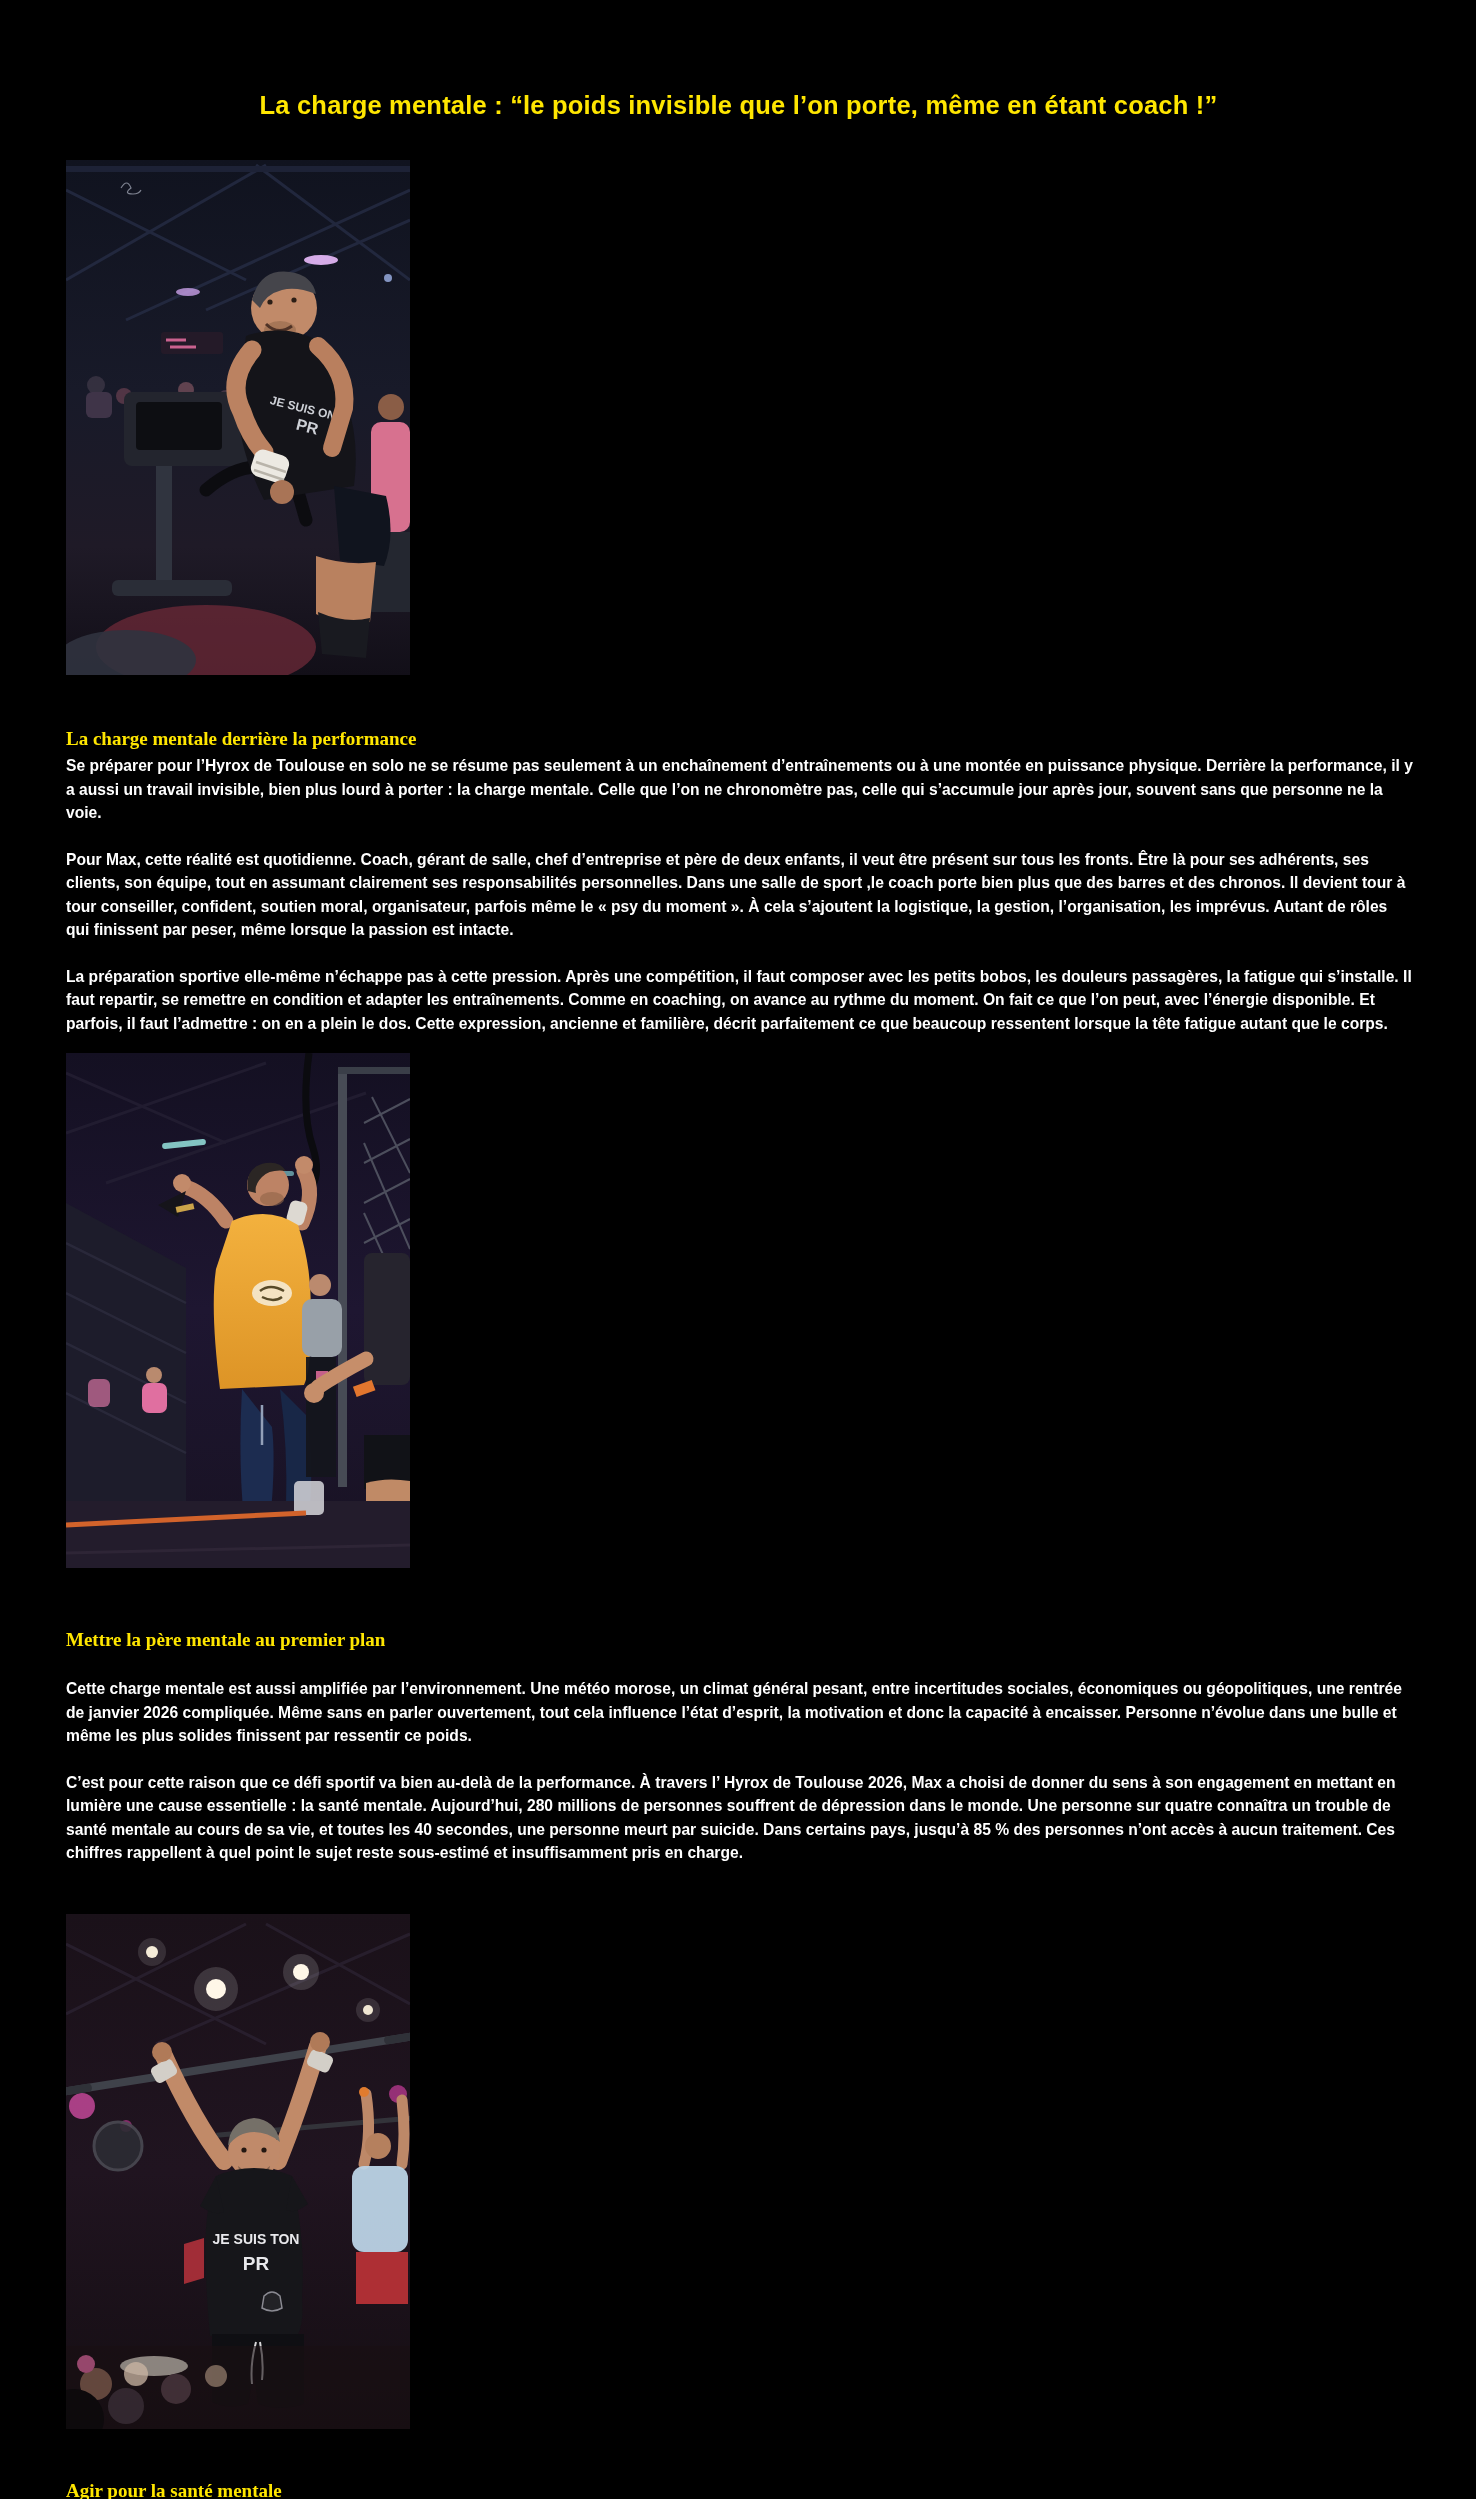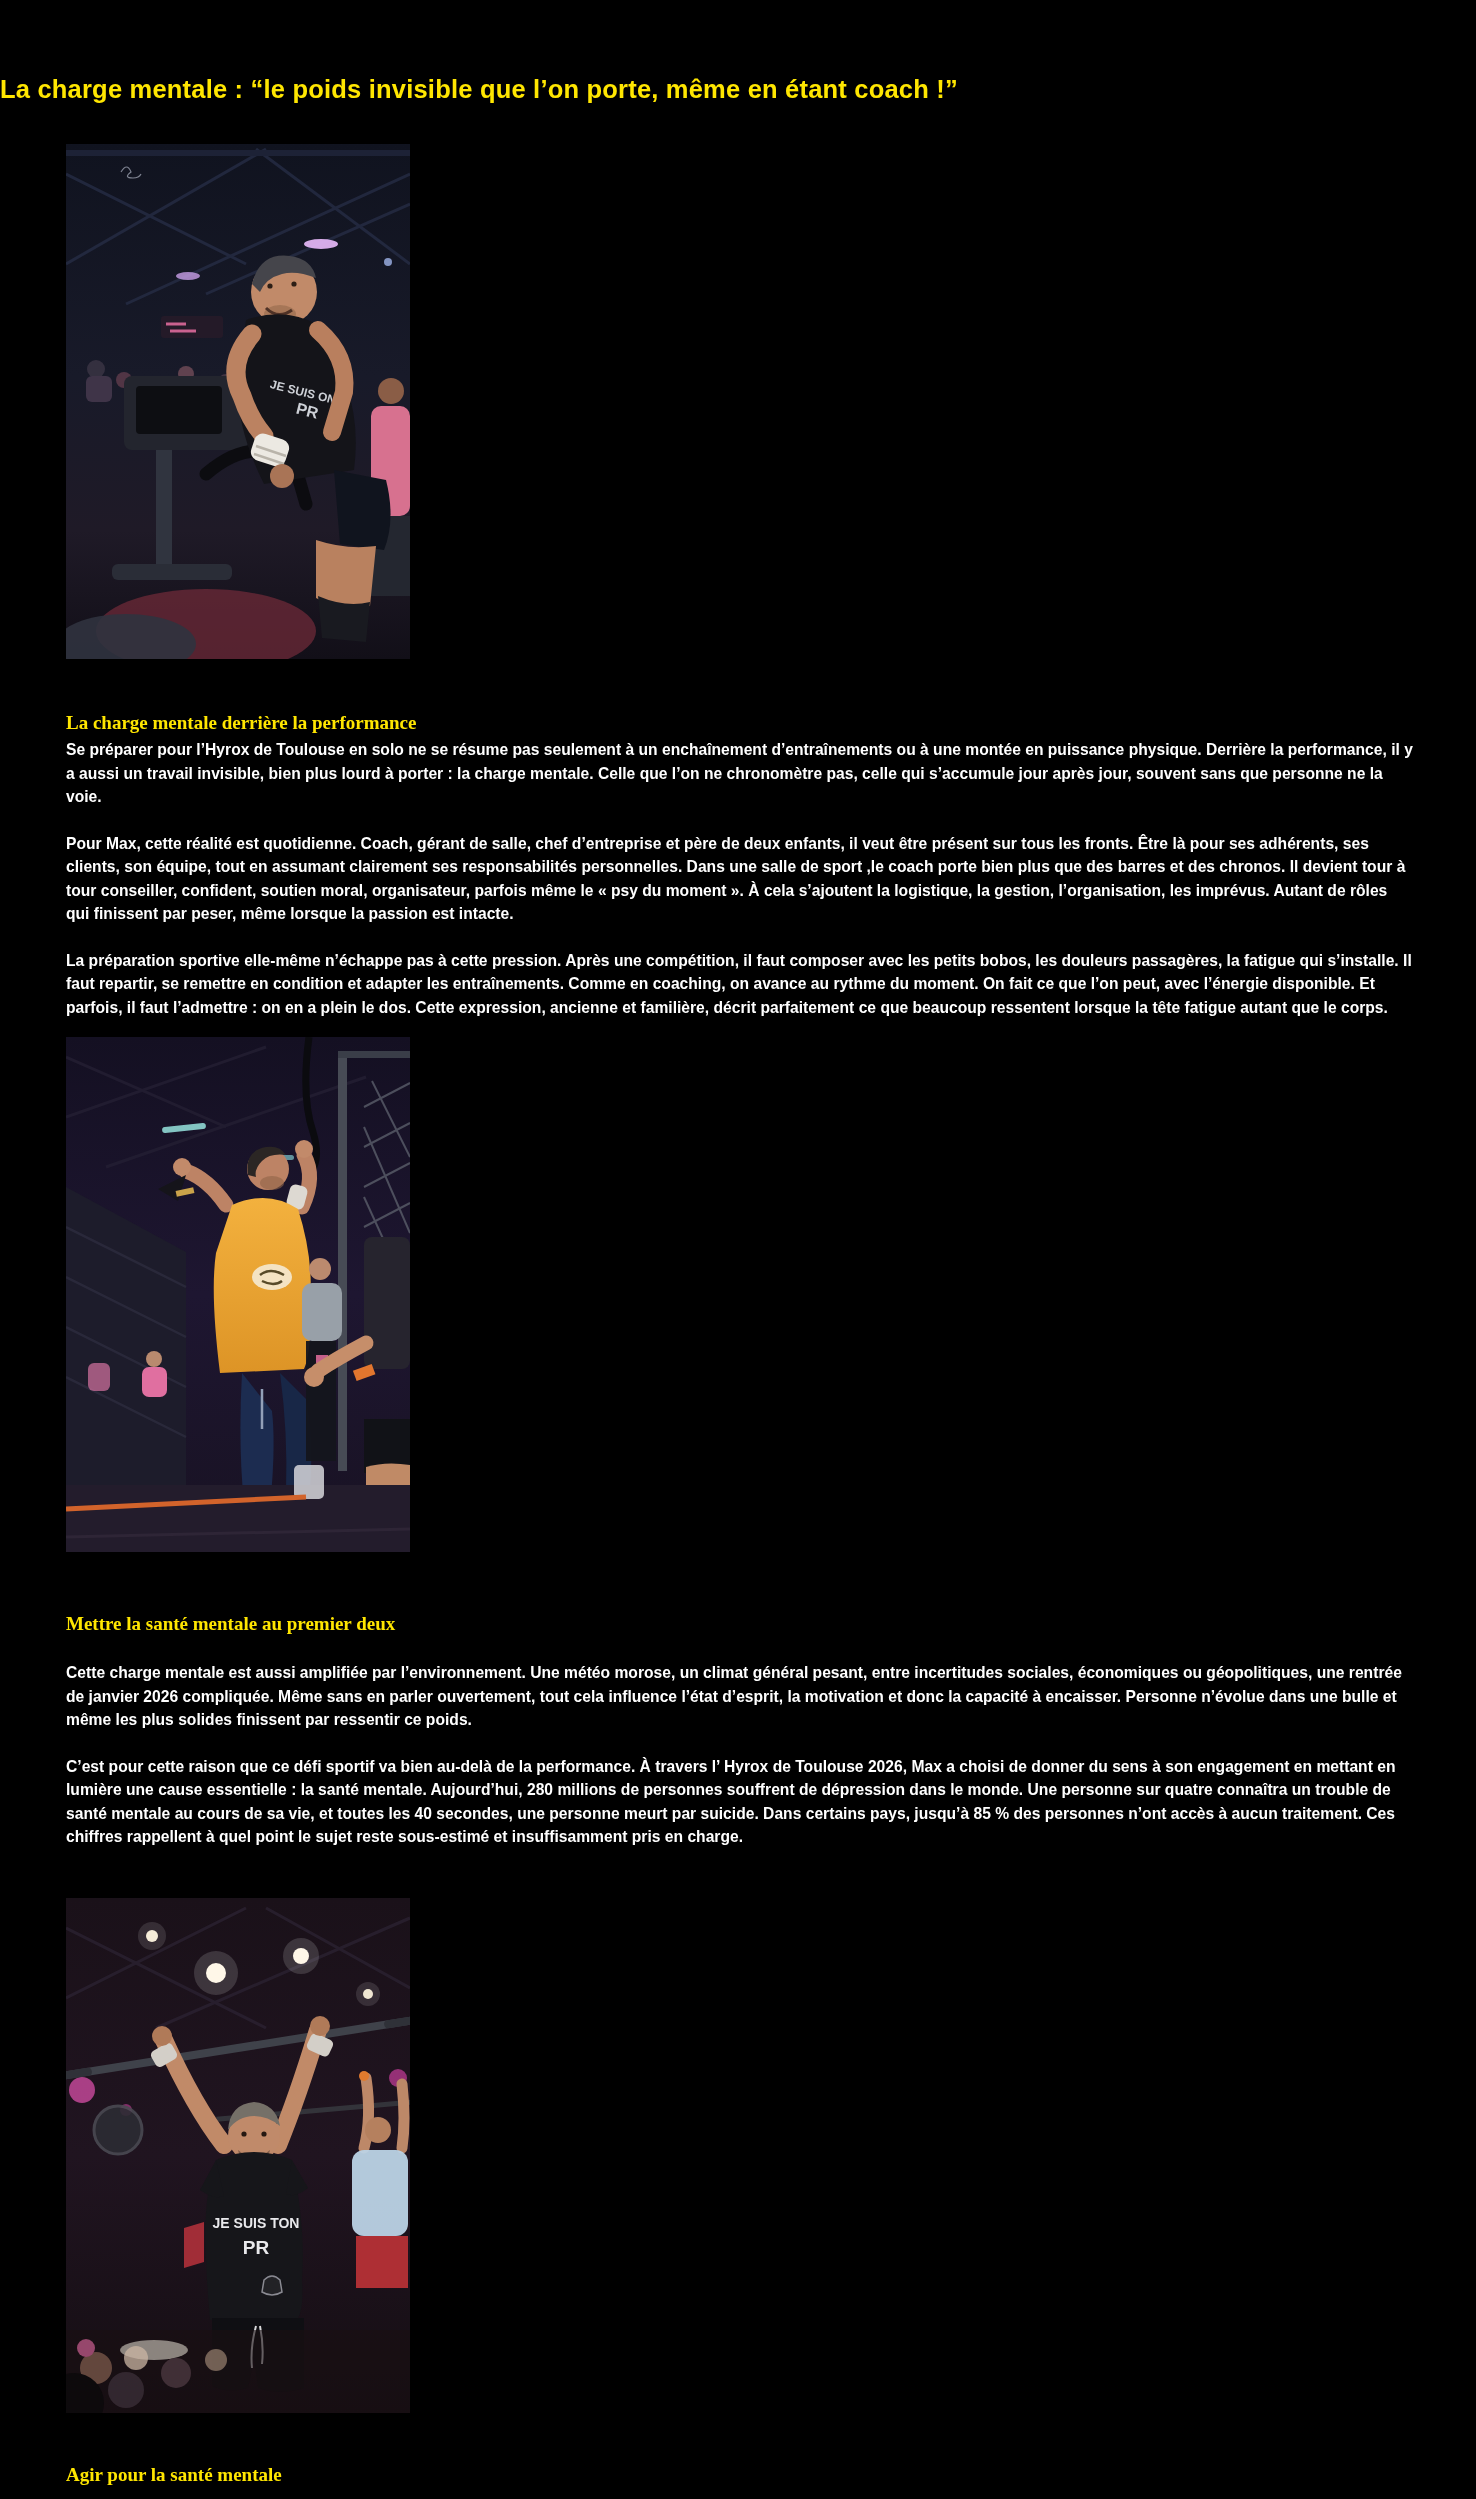--- a/index.html
+++ b/index.html
@@ -1,18 +1,18 @@
 <!DOCTYPE html>
 <html style="font-size:8px"><head>
 <meta charset="utf-8">
 <style>
   html,body{margin:0;padding:0;background:#000000;}
   body{width:1477px;height:3016px;overflow:hidden;font-family:"Liberation Sans","DejaVu Sans",sans-serif;}
   #page{position:relative;width:1477px;height:3016px;background:#000000;}
-  .page-title{margin:0;padding-top:74px;color:#ffe600;font-size:25.5px;line-height:31px;font-weight:700;letter-spacing:0.2px;}
+  .page-title{margin:16px;padding-top:74px;text-align:center;color:#ffe600;font-size:25.5px;line-height:31px;font-weight:700;letter-spacing:0.2px;}
   .photo-frame{margin-left:66px;width:344px;height:515px;overflow:hidden;}
   .photo-frame svg{display:block;}
   .section-heading{margin:0 0 0 66px;color:#ffe600;font-size:19px;line-height:24px;font-weight:700;font-family:Liberation Serif, serif;}
   .body-text{margin:0 0 0 66px;color:#ffffff;font-size:17px;line-height:23.5px;font-weight:700;width:1465px;transform:scaleX(.92);transform-origin:left top;}
   svg text{font-family:"Liberation Sans","DejaVu Sans",sans-serif;}
 </style>
 </head>
 <body>
 
 <div id="page">
@@ -161,21 +161,21 @@
       <circle cx="248" cy="340" r="10" fill="#c68e6a"></circle>
       <rect x="298" y="382" width="46" height="54" fill="#111217"></rect>
       <path d="M300,430 q20,-6 44,-2 l0,87 -44,0 z" fill="#c08a66"></path>
       <rect x="0" y="448" width="344" height="67" fill="#231c2c"></rect>
       <rect x="228" y="428" width="30" height="34" rx="5" fill="#d6d6da" opacity="0.85"></rect>
       <path d="M0,472 L240,460" stroke="#d2632b" stroke-width="5"></path>
       <path d="M0,500 L344,492" stroke="#2e2536" stroke-width="3"></path>
     </svg>
   </div>
 
-  <h2 class="section-heading" style="margin-top:60px;">Mettre la santé mentale au premier deux</h2>
+  <h2 class="section-heading" style="margin-top:60px;">Mettre la père mentale au premier plan</h2>
   <p class="body-text" style="margin-top:25px;">Cette charge mentale est aussi amplifiée par l’environnement. Une météo morose, un climat général pesant, entre incertitudes sociales, économiques ou géopolitiques, une rentrée de janvier 2026 compliquée. Même sans en parler ouvertement, tout cela influence l’état d’esprit, la motivation et donc la capacité à encaisser. Personne n’évolue dans une bulle et même les plus solides finissent par ressentir ce poids.</p>
   <p class="body-text" style="margin-top:23px;">C’est pour cette raison que ce défi sportif va bien au-delà de la performance. À travers l’ Hyrox de Toulouse 2026, Max a choisi de donner du sens à son engagement en mettant en lumière une cause essentielle : la santé mentale. Aujourd’hui, 280 millions de personnes souffrent de dépression dans le monde. Une personne sur quatre connaîtra un trouble de santé mentale au cours de sa vie, et toutes les 40 secondes, une personne meurt par suicide. Dans certains pays, jusqu’à 85 % des personnes n’ont accès à aucun traitement. Ces chiffres rappellent à quel point le sujet reste sous-estimé et insuffisamment pris en charge.</p>
 
   <div class="photo-frame" style="margin-top:49px;">
     <svg width="344" height="515" viewBox="0 0 344 515">
       <defs>
         <linearGradient id="p3bg" x1="0" y1="0" x2="0" y2="1">
           <stop offset="0" stop-color="#1a1119"></stop>
             <stop offset="0.5" stop-color="#201420"></stop>
             <stop offset="1" stop-color="#150e13"></stop>

